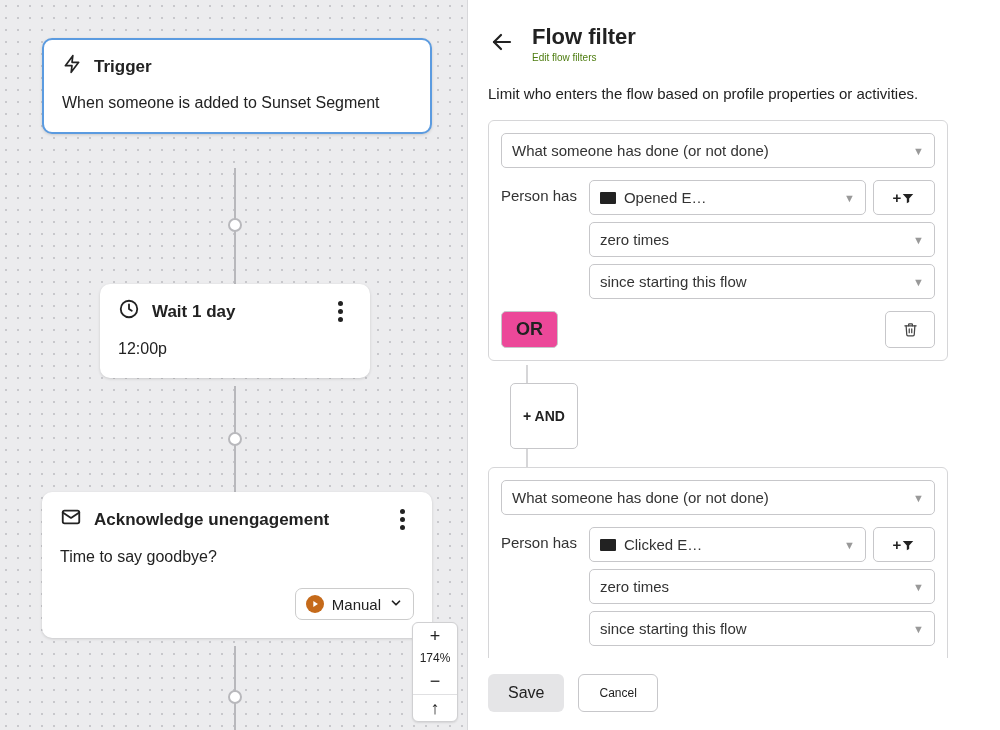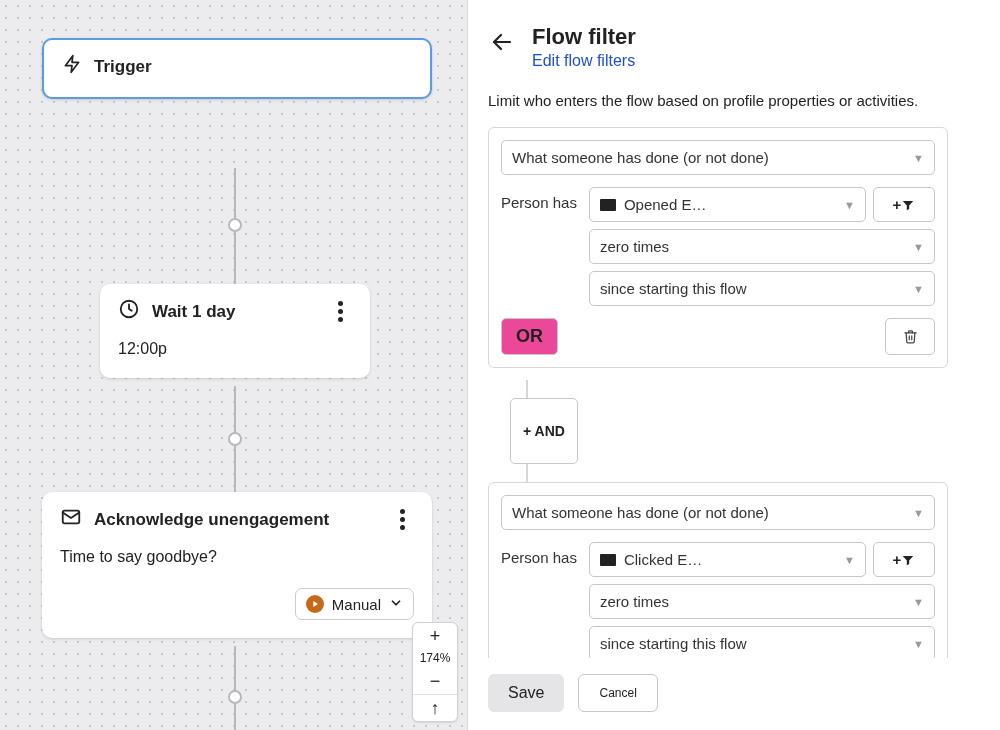--- a/index.html
+++ b/index.html
@@ -38,27 +38,27 @@
 .zoom-ctrl > div { width: 100%; text-align: center; padding: 5px 0; cursor: pointer; }
 .zoom-ctrl .pct { font-size: 12px; cursor: default; padding: 2px 0 3px 0; }
 .zoom-ctrl .sep { border-top: 1px solid #e0e0e2; }
 .zoom-plus, .zoom-minus, .zoom-up { font-size: 18px; line-height: 16px; font-weight: 400; }
 
 
 .panel { width: 500px; height: 730px; padding: 24px 20px 18px 20px; display: flex; flex-direction: column; }
 .panel-header { display: flex; gap: 16px; align-items: flex-start; margin-bottom: 22px; }
 .back-btn { width: 28px; height: 28px; margin-top: 4px; cursor: pointer; display: flex; align-items: center; justify-content: center; }
 .panel-header h1 { font-size: 22px; font-weight: 600; line-height: 1.2; }
-.panel-header .sub { font-size: 16px; color: #1d4ed8; margin-top: 2px; }
+.panel-header .sub { font-size: 10px; color: #4d7c0f; margin-top: 2px; }
 
 .panel-desc { font-size: 15px; color: #222; margin-bottom: 18px; }
 
 .groups { flex: 1; overflow: hidden; }
 
-.filter-group { border: 1px solid #d6d6d8; border-radius: 6px; padding: 12px; margin-bottom: 12px; }
+.filter-group { border: 1px solid #d6d6d8; border-radius: 6px; padding: 12px; margin-bottom: 4px; }
 .select { display: flex; align-items: center; gap: 8px; border: 1px solid #c7c7ca; border-radius: 5px; padding: 8px 10px; background: #fff; font-size: 15px; color: #333; cursor: pointer; position: relative; }
 .select .sel-label { flex: 1; white-space: nowrap; overflow: hidden; text-overflow: ellipsis; }
 .select .caret { color: #999; font-size: 11px; }
 
 .condition-row { display: flex; align-items: flex-start; gap: 12px; margin-top: 12px; }
 .ph-label { font-size: 15px; color: #333; padding-top: 7px; white-space: nowrap; }
 .condition-selects { flex: 1; display: flex; flex-direction: column; gap: 7px; }
 .metric-row { display: flex; gap: 7px; }
 .metric-row .select { flex: 1; }
 .add-filter-btn { width: 62px; border: 1px solid #c7c7ca; border-radius: 5px; display: flex; align-items: center; justify-content: center; background: #fff; cursor: pointer; font-size: 14px; font-weight: 600; }
@@ -91,20 +91,21 @@
 
   <div class="node trigger-node">
     <div class="node-header">
       <span>
         <svg width="20" height="20" viewBox="0 0 24 24" fill="none" stroke="#222" stroke-width="2" stroke-linecap="round" stroke-linejoin="round">
             <polyline points="13 2 4 14 12 14 11 22 20 10 12 10 13 2"></polyline>
           </svg>
       </span>
       <span>Trigger</span>
     </div>
+    <div class="node-body">When someone is added to Sunset Segment</div>
   </div>
 
   <div class="node wait-node">
     <div class="node-header">
       <span>
         <svg width="22" height="22" viewBox="0 0 24 24" fill="none" stroke="#222" stroke-width="2" stroke-linecap="round" stroke-linejoin="round">
             <circle cx="12" cy="12" r="9"></circle>
             <polyline points="12 7 12 12 15 14"></polyline>
           </svg>
       </span>

